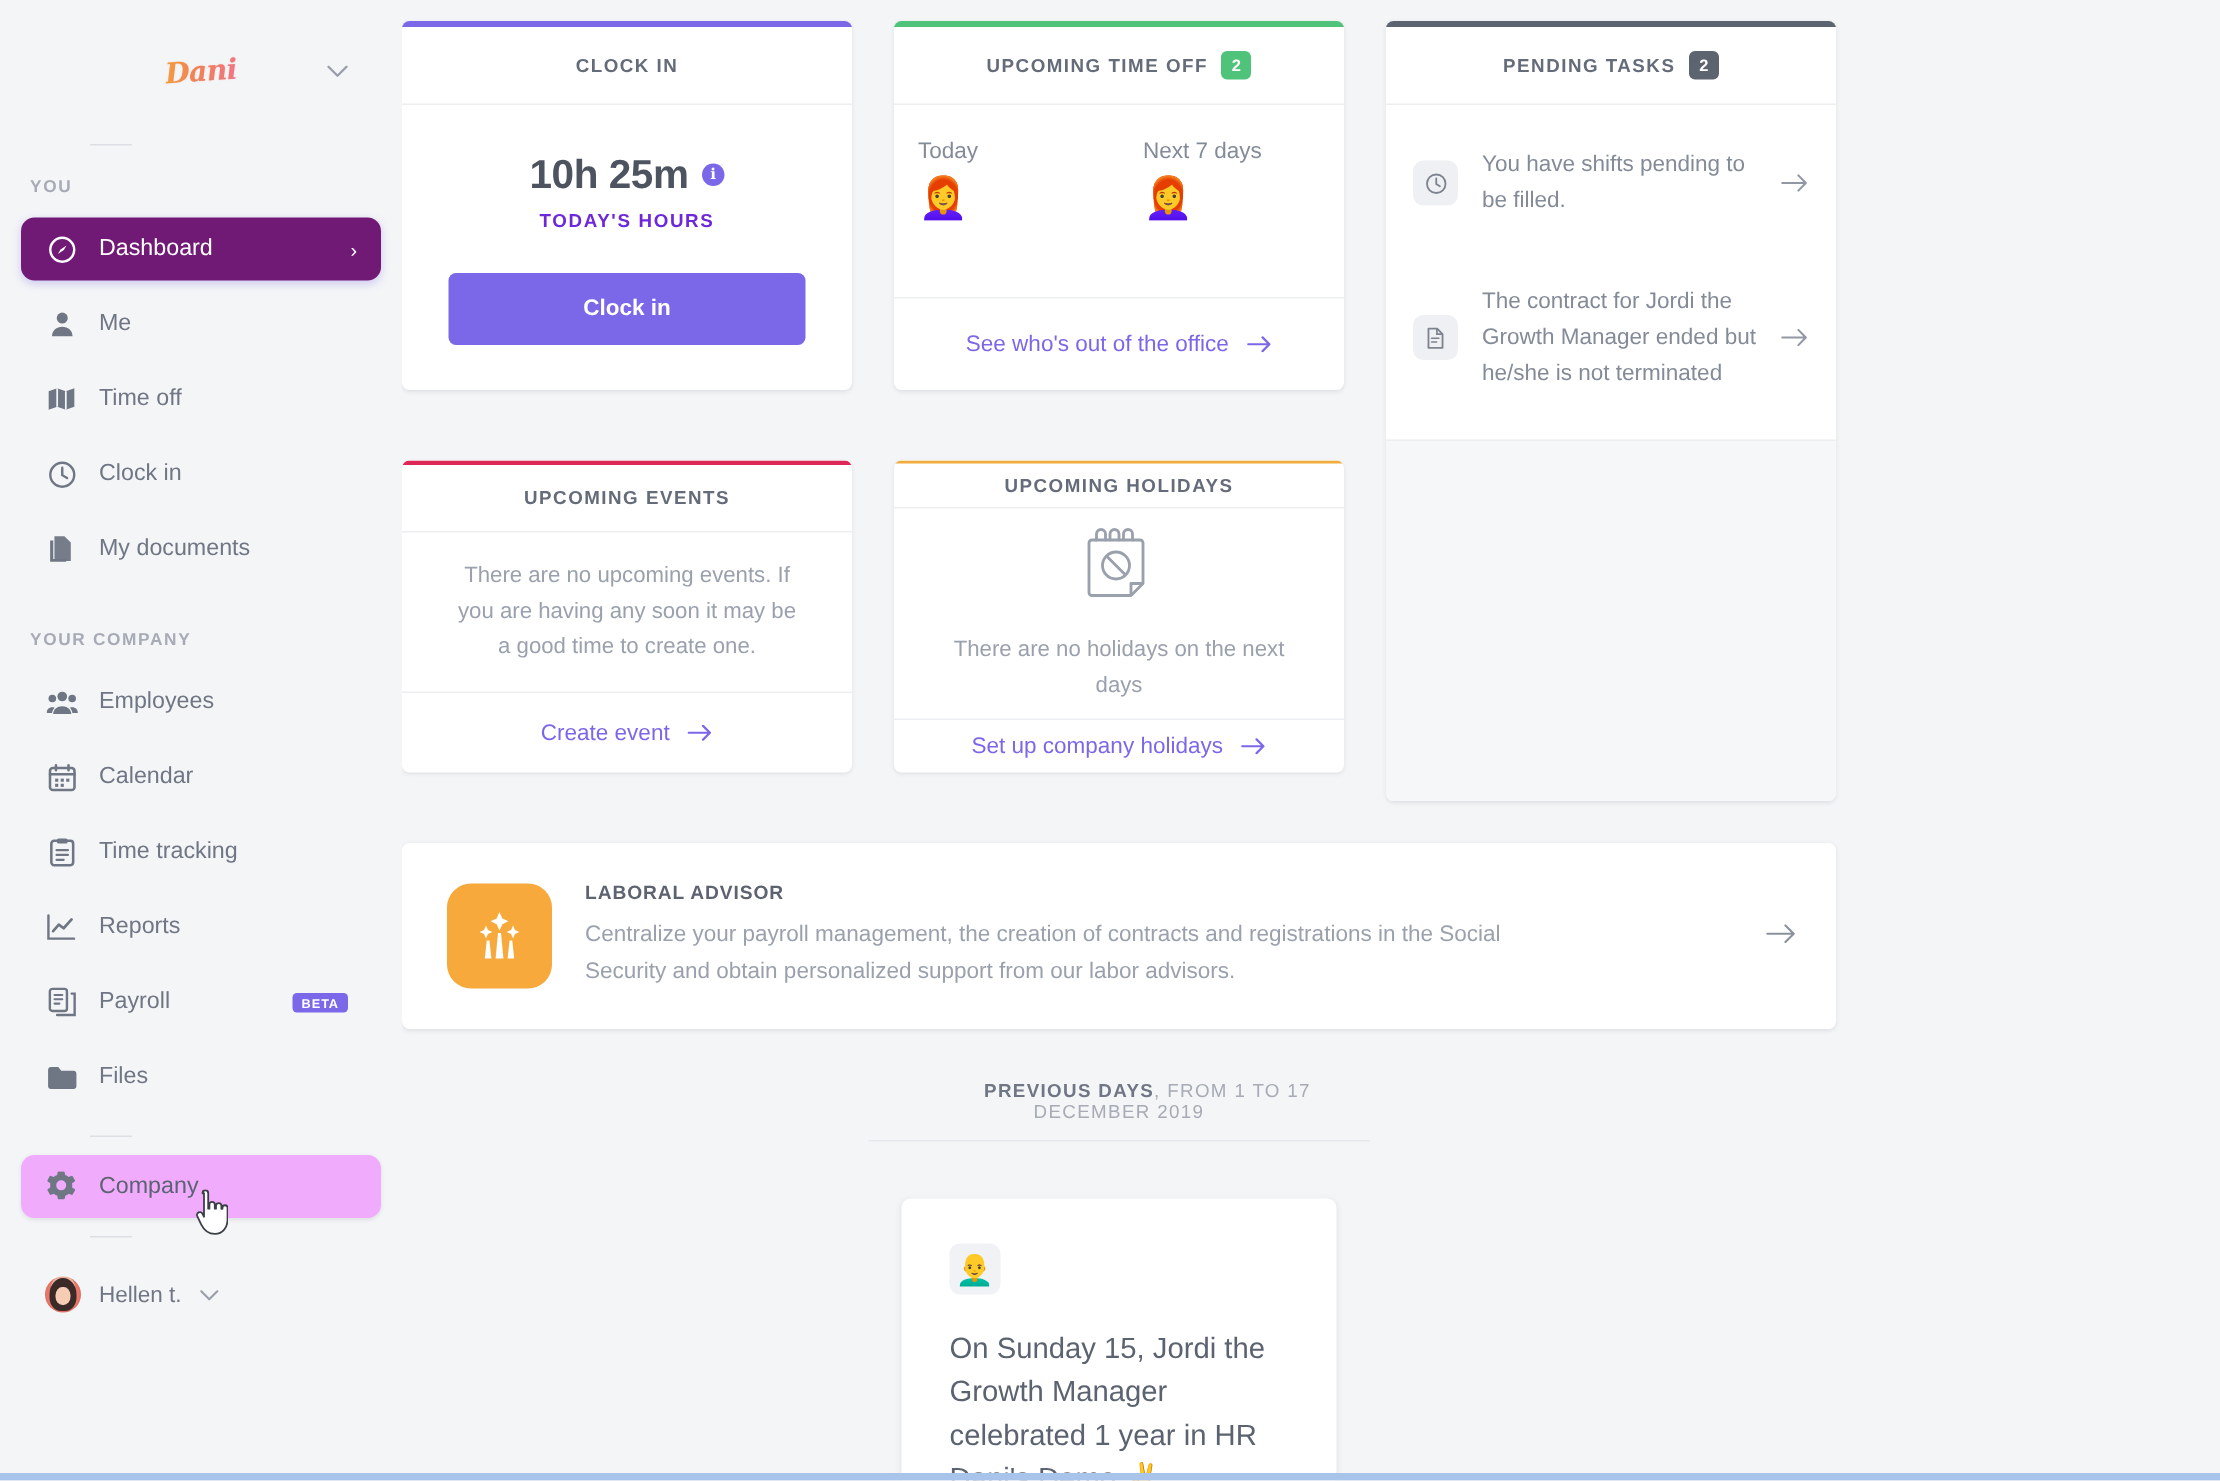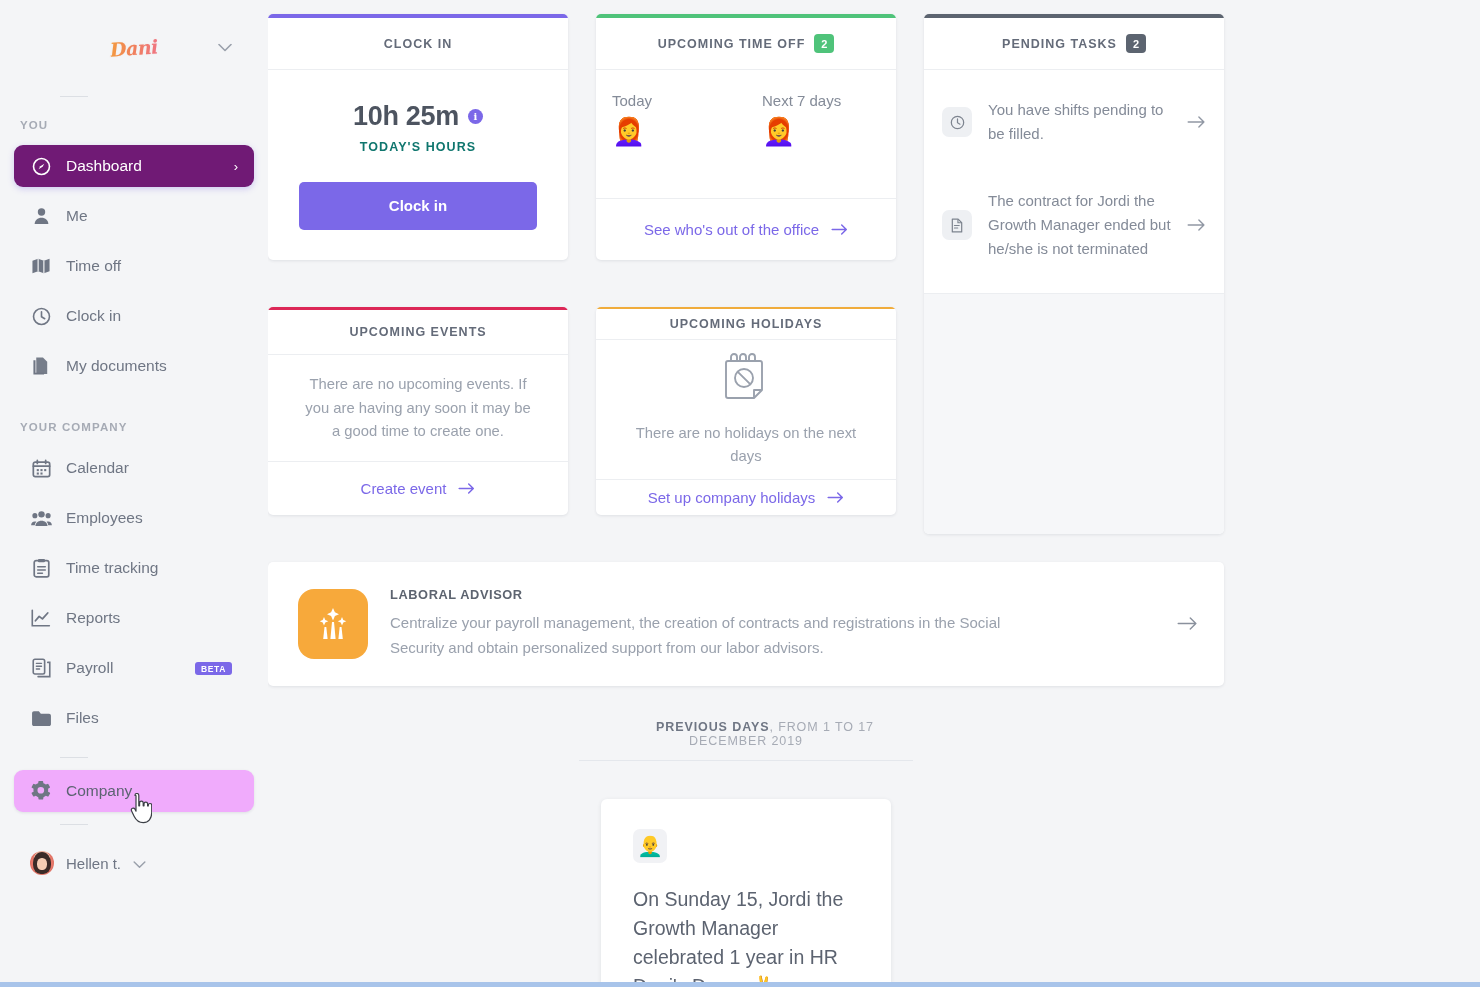--- a/index.html
+++ b/index.html
@@ -141,21 +141,21 @@
   .hours-row { display: flex; align-items: center; gap: 9px; }
   .hours-big { font-size: 27px; font-weight: bold; color: #4d5460; letter-spacing: -0.3px; }
   .info-dot {
     width: 15px; height: 15px; border-radius: 50%; background: #7b68e8;
     color: #fff; font-size: 10px; font-weight: bold;
     display: flex; align-items: center; justify-content: center;
     font-family: "DejaVu Serif", serif; cursor: pointer;
   }
   .hours-label {
     font-size: 12.5px; font-weight: bold; letter-spacing: 1.1px;
-    color: #0f766e; text-transform: uppercase; margin-top: 8px;
+    color: #6d28d9; text-transform: uppercase; margin-top: 8px;
   }
   .btn-primary {
     margin-top: 28px; width: 238px; height: 48px;
     background: #7b68e8; color: #fff; border: none; border-radius: 5px;
     font-family: "Liberation Sans", sans-serif;
     font-size: 15px; font-weight: bold; cursor: pointer;
   }
 
   
   .timeoff-card { height: 246px; }
@@ -307,43 +307,43 @@
         </span>
         <span>My documents</span>
       </div>
     </nav>
 
     <div class="section-label" style="margin:34px 0 14px 0;">YOUR COMPANY</div>
 
     <nav class="nav">
       <div class="nav-item">
         <span class="ico">
+          <svg width="21" height="17" viewBox="0 0 22 18" fill="currentColor">
+              <circle cx="11" cy="4.6" r="3.4"></circle>
+              <circle cx="4" cy="6" r="2.7"></circle>
+              <circle cx="18" cy="6" r="2.7"></circle>
+              <path d="M4.6 17c0-3.3 2.8-5.6 6.4-5.6s6.4 2.3 6.4 5.6H4.6zM0 16.2c0-2.4 1.6-4 3.9-4 .6 0 1.2.1 1.7.3-1 1-1.6 2.3-1.8 3.7H0zM22 16.2h-3.8c-.2-1.4-.8-2.7-1.8-3.7.5-.2 1.1-.3 1.7-.3 2.3 0 3.9 1.6 3.9 4z"></path>
+            </svg>
+        </span>
+        <span>Employees</span>
+      </div>
+
+      <div class="nav-item">
+        <span class="ico">
           <svg width="19" height="19" viewBox="0 0 20 20" fill="none">
               <rect x="1.4" y="3.2" width="17.2" height="15.4" rx="2" stroke="currentColor" stroke-width="1.8"></rect>
               <path d="M1.4 7.6h17.2M5.6 1.3v3.4M14.4 1.3v3.4" stroke="currentColor" stroke-width="1.8" stroke-linecap="round"></path>
               <rect x="5" y="10.6" width="2.2" height="2.2" fill="currentColor"></rect>
               <rect x="8.9" y="10.6" width="2.2" height="2.2" fill="currentColor"></rect>
               <rect x="12.8" y="10.6" width="2.2" height="2.2" fill="currentColor"></rect>
               <rect x="5" y="14.2" width="2.2" height="2.2" fill="currentColor"></rect>
               <rect x="8.9" y="14.2" width="2.2" height="2.2" fill="currentColor"></rect>
             </svg>
         </span>
         <span>Calendar</span>
-      </div>
-
-      <div class="nav-item">
-        <span class="ico">
-          <svg width="21" height="17" viewBox="0 0 22 18" fill="currentColor">
-              <circle cx="11" cy="4.6" r="3.4"></circle>
-              <circle cx="4" cy="6" r="2.7"></circle>
-              <circle cx="18" cy="6" r="2.7"></circle>
-              <path d="M4.6 17c0-3.3 2.8-5.6 6.4-5.6s6.4 2.3 6.4 5.6H4.6zM0 16.2c0-2.4 1.6-4 3.9-4 .6 0 1.2.1 1.7.3-1 1-1.6 2.3-1.8 3.7H0zM22 16.2h-3.8c-.2-1.4-.8-2.7-1.8-3.7.5-.2 1.1-.3 1.7-.3 2.3 0 3.9 1.6 3.9 4z"></path>
-            </svg>
-        </span>
-        <span>Employees</span>
       </div>
 
       <div class="nav-item">
         <span class="ico">
           <svg width="17" height="20" viewBox="0 0 18 21" fill="none">
               <rect x="1.3" y="2.6" width="15.4" height="17.2" rx="2" stroke="currentColor" stroke-width="1.8"></rect>
               <rect x="5.2" y="0.9" width="7.6" height="3.6" rx="1.3" fill="currentColor"></rect>
               <path d="M5 9.2h8M5 12.6h8M5 16h5" stroke="currentColor" stroke-width="1.6" stroke-linecap="round"></path>
             </svg>
         </span>

